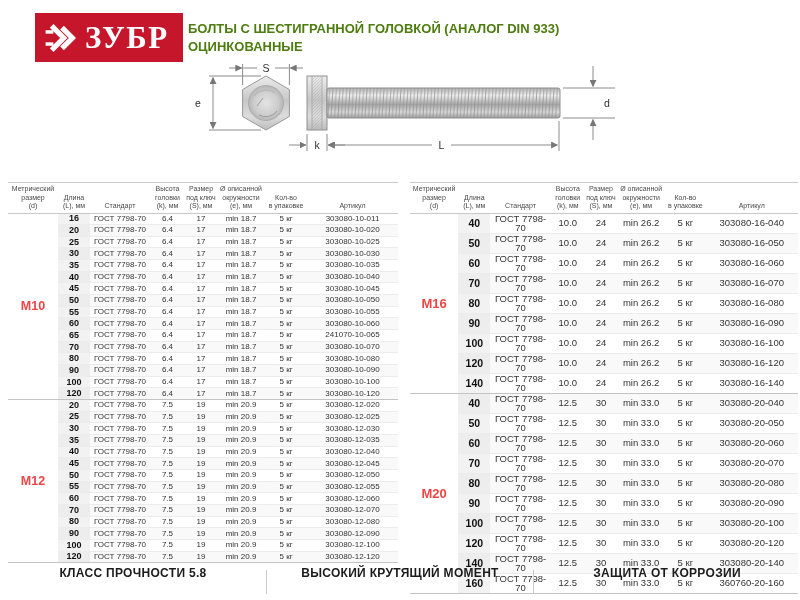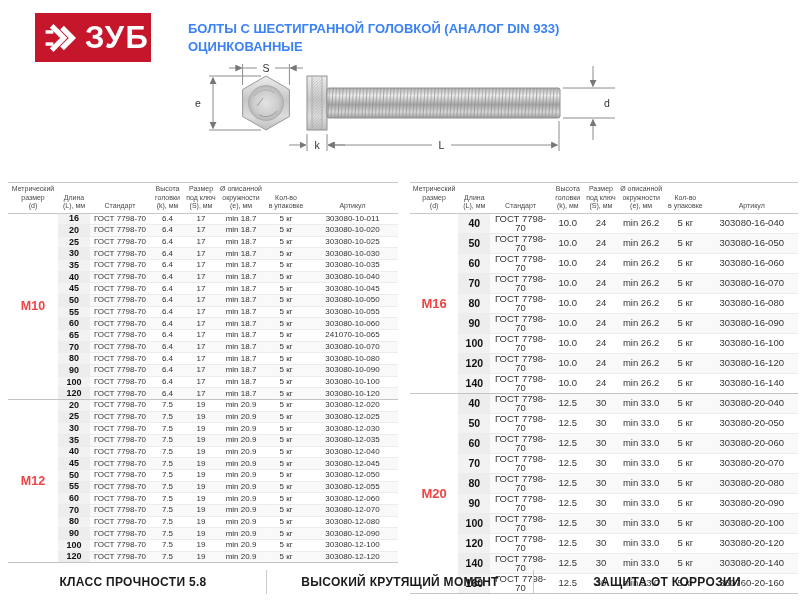--- a/index.html
+++ b/index.html
@@ -1,25 +1,25 @@
 <!DOCTYPE html>
 <html><head>
 <meta charset="utf-8">
 <style>
   html,body{margin:0;padding:0;}
   body{
     width:800px;height:600px;position:relative;overflow:hidden;
     background:#ffffff;font-family:"Liberation Sans",sans-serif;color:#1a1a1a;
   }
   
-  .logo-box{position:absolute;left:35px;top:13px;width:116px;height:49px;background:#c5162c;
-    display:flex;align-items:center;padding:4px 8px;box-sizing:border-box;}
+  .logo-box{position:absolute;left:35px;top:13px;width:148px;height:49px;background:#c5162c;
+    display:flex;align-items:center;padding:4px 8px;box-sizing:border-box;font-family:Liberation Serif, serif;}
   .logo-arrow{width:38px;height:38px;flex:0 0 auto;}
   .logo-text{color:#fff;font-weight:bold;font-size:31px;letter-spacing:1.5px;margin-left:4px;line-height:1;}
-  .page-title{position:absolute;left:188px;top:20px;font-size:13px;font-weight:bold;line-height:18px;color:#3b82f6;}
+  .page-title{position:absolute;left:188px;top:20px;font-size:13px;font-weight:bold;line-height:18px;color:#4d7c0f;}
   
   .diagram{position:absolute;left:185px;top:54px;}
   .dim-label{font-size:10.5px;fill:#333;font-family:"Liberation Sans",sans-serif;}
   
   .tbl-wrap{position:absolute;top:182px;}
   .tbl-left{left:8px;width:390px;}
   .tbl-right{left:410px;width:388px;}
   table{width:100%;border-collapse:collapse;table-layout:fixed;}
   th{font-size:7px;font-weight:normal;color:#4a4a4a;text-align:center;vertical-align:bottom;
      padding:2px 1px;border-top:1px solid #c8c8c8;border-bottom:1px solid #c8c8c8;
@@ -33,21 +33,21 @@
   tr.group-end td{border-bottom:1px solid #c4c4c4;}
   .tbl-left tbody tr{height:11.66px;}
   .tbl-left td{font-size:8px;}
   .tbl-left td.cell-length{font-size:9px;}
   .tbl-left td.size-label{font-size:12.5px;}
   .tbl-right tbody tr{height:18.42px;}
   .tbl-right td{font-size:9.5px;}
   .tbl-right td.cell-length{font-size:10.5px;}
   .tbl-right td.size-label{font-size:13px;}
   
-  .footer{position:absolute;left:0;top:566px;width:800px;height:32px;display:flex;align-items:center;}
+  .footer{position:absolute;left:0;top:566px;width:800px;height:32px;display:flex;}
   .footer-item{flex:1;text-align:center;font-size:12px;font-weight:bold;color:#1b1b1b;letter-spacing:0.3px;}
   .footer-divider{width:1px;height:24px;background:#c9c9c9;align-self:center;}
 </style>
 </head>
 <body>
 
 <div class="logo-box">
   <svg class="logo-arrow" viewBox="0 0 44 44">
     <line x1="3" y1="15" x2="12" y2="15" stroke="#fff" stroke-width="4"></line>
     <line x1="3" y1="29" x2="12" y2="29" stroke="#fff" stroke-width="4"></line>

